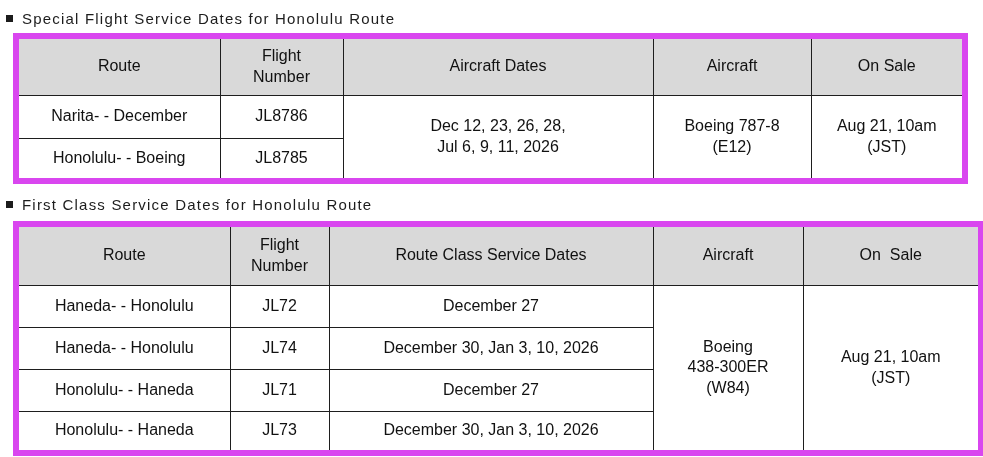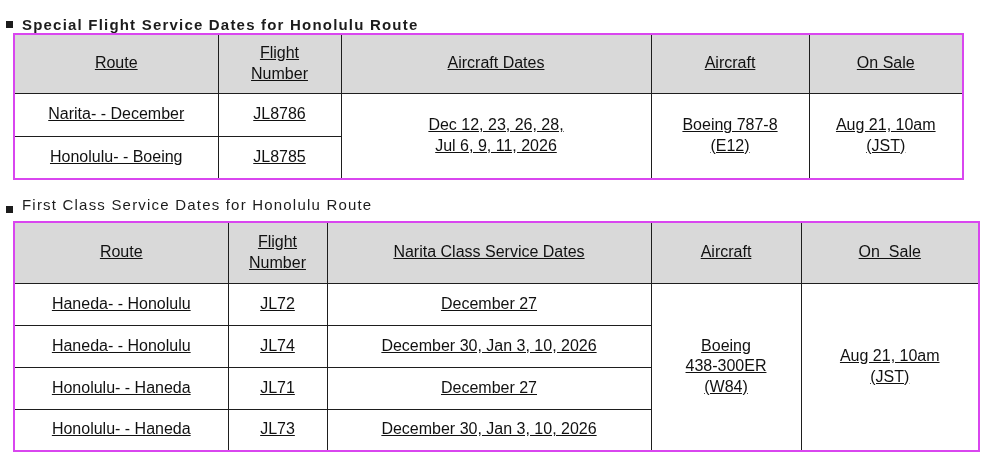--- a/index.html
+++ b/index.html
@@ -16,40 +16,39 @@
     background: #ffffff;
     overflow: hidden;
   }
   .heading {
     position: absolute;
     left: 6px;
     display: flex;
     align-items: center;
     gap: 9px;
   }
-  .heading-1 { top: 16px; font-weight: bold; }
-  .heading-2 { top: 196px; align-items: flex-end; }
+  .heading-1 { top: 10px; }
+  .heading-2 { top: 196px; }
   .bullet {
     width: 7px;
     height: 7px;
     background: #1c1c1c;
     flex: 0 0 auto;
   }
   .heading-text {
     font-size: 15px;
     letter-spacing: 1.2px;
     color: #1c1c1c;
     white-space: pre;
   }
   table.grid {
     position: absolute;
     border-collapse: collapse;
     table-layout: fixed;
-    border: 2px solid #d946ef;
-    text-decoration: underline;
+    border: 6px solid #d946ef;
   }
   table.grid th, table.grid td {
     border: 1.5px solid #1e1e1e;
     text-align: center;
     vertical-align: middle;
     font-size: 16px;
     line-height: 1.3;
     white-space: pre-wrap;
     padding: 0 4px;
     overflow: hidden;
@@ -122,21 +121,21 @@
       <col style="width:99px">
       <col style="width:324px">
       <col style="width:150px">
       <col style="width:178px">
     </colgroup>
     <thead>
       <tr>
         <th>Route</th>
         <th>Flight
 Number</th>
-        <th>Narita Class Service Dates</th>
+        <th>Route Class Service Dates</th>
         <th>Aircraft</th>
         <th>On  Sale</th>
       </tr>
     </thead>
     <tbody>
       <tr>
         <td>Haneda- - Honolulu</td>
         <td>JL72</td>
         <td>December 27</td>
         <td rowspan="4">Boeing

